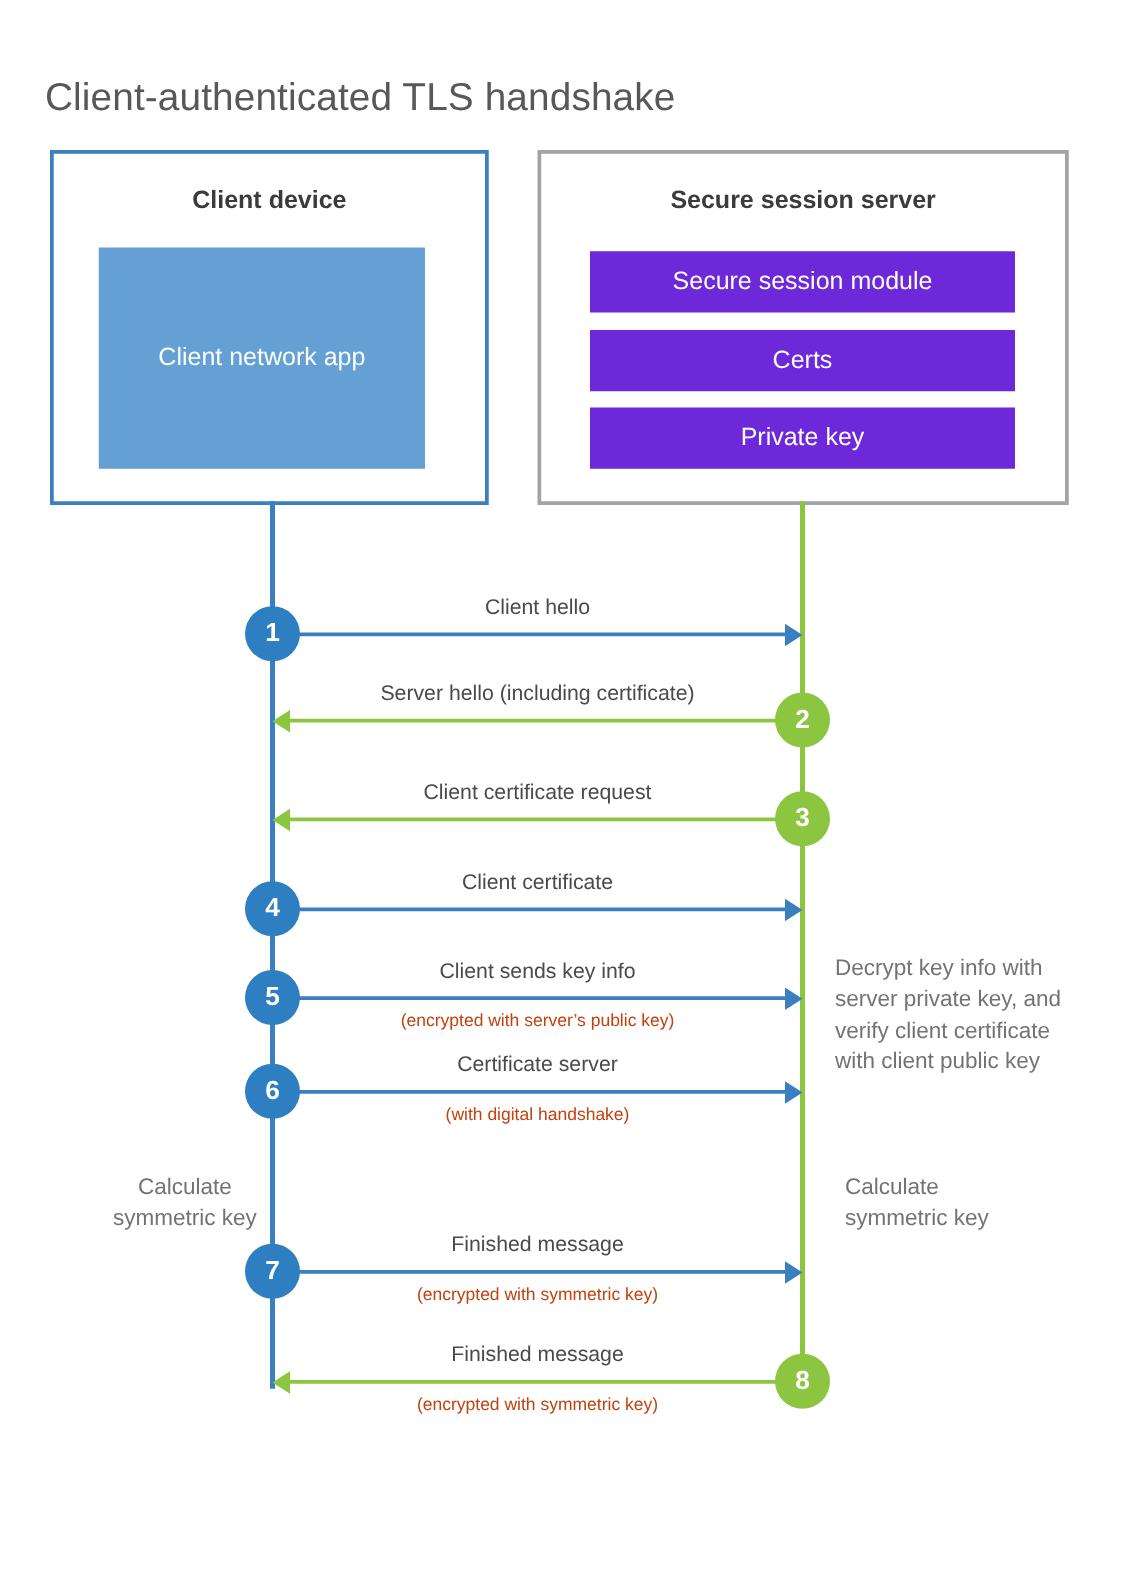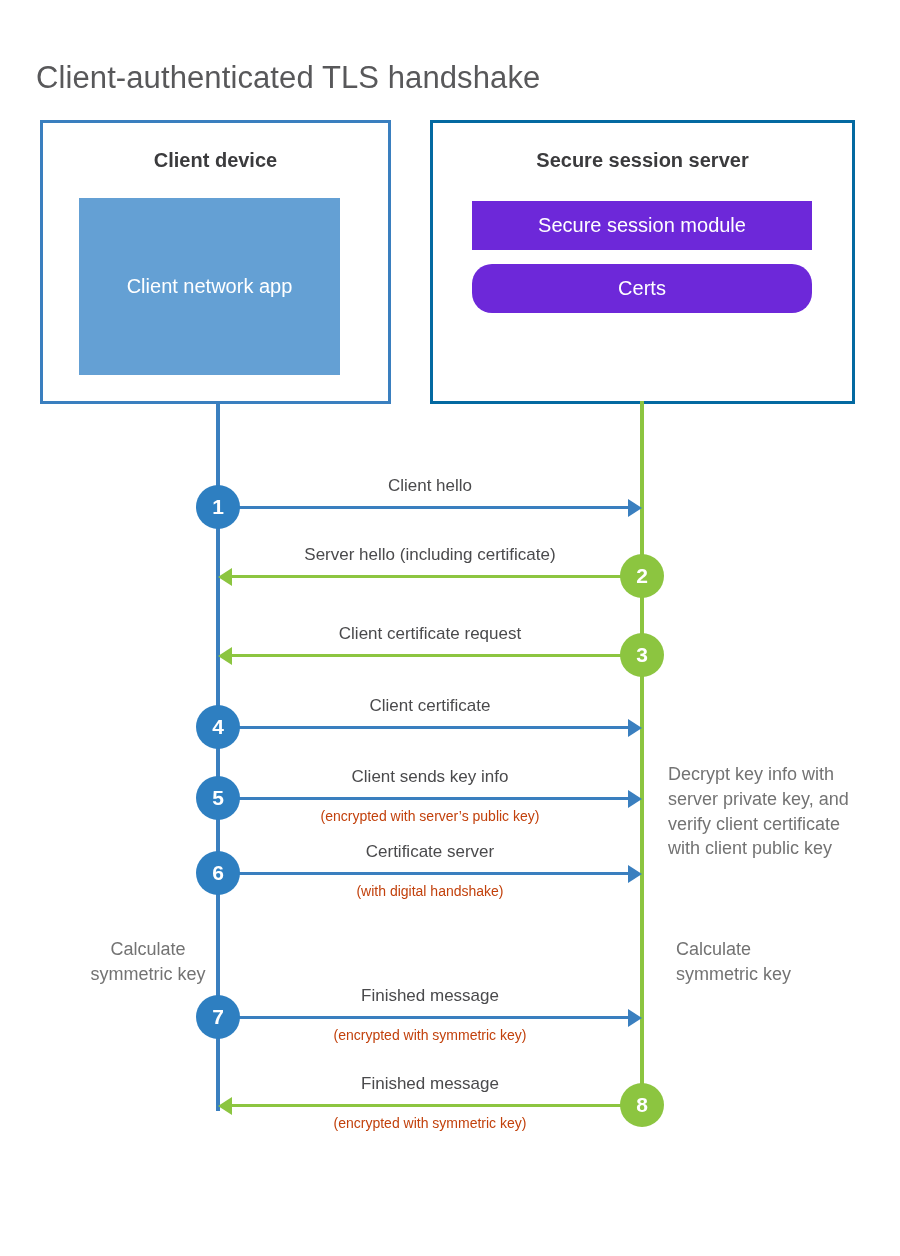--- a/index.html
+++ b/index.html
@@ -43,21 +43,21 @@
     top: 120px;
     width: 351px;
     height: 284px;
     border: 3px solid #3a7fbf;
   }
   .endpoint-box.server {
     left: 430px;
     top: 120px;
     width: 425px;
     height: 284px;
-    border: 3px solid #0369a1;
+    border: 3px solid #a3a3a3;
   }
   .box-title {
     position: absolute;
     left: 0;
     right: 0;
     top: 26px;
     text-align: center;
     font-size: 20px;
     font-weight: 700;
     color: #3b3b3d;
@@ -89,21 +89,21 @@
     width: 340px;
     height: 49px;
     background: #6d28d9;
     display: flex;
     align-items: center;
     justify-content: center;
     color: #ffffff;
     font-size: 20px;
   }
   .server-bar.b0 { top: 78px; }
-  .server-bar.b1 { top: 141px; border-radius: 20px; }
+  .server-bar.b1 { top: 141px; }
   .server-bar.b2 { top: 203px; }
 
   
   .lifeline {
     position: absolute;
     width: 4px;
   }
   .lifeline.client-line {
     left: 216px;
     top: 401px;
@@ -234,20 +234,21 @@
 
   <div class="endpoint-box client">
     <div class="box-title">Client device</div>
     <div class="client-app">Client network app</div>
   </div>
 
   <div class="endpoint-box server">
     <div class="box-title">Secure session server</div>
     <div class="server-bar b0">Secure session module</div>
     <div class="server-bar b1">Certs</div>
+    <div class="server-bar b2">Private key</div>
   </div>
 
   <div class="lifeline client-line"></div>
   <div class="lifeline server-line"></div>
 
   <div class="msg-row" style="top:507px">
     <div class="msg-label">Client hello</div>
     <div class="msg-line to-server"></div>
     <div class="arrow-head right"></div>
     <div class="step-badge on-client">1</div>

